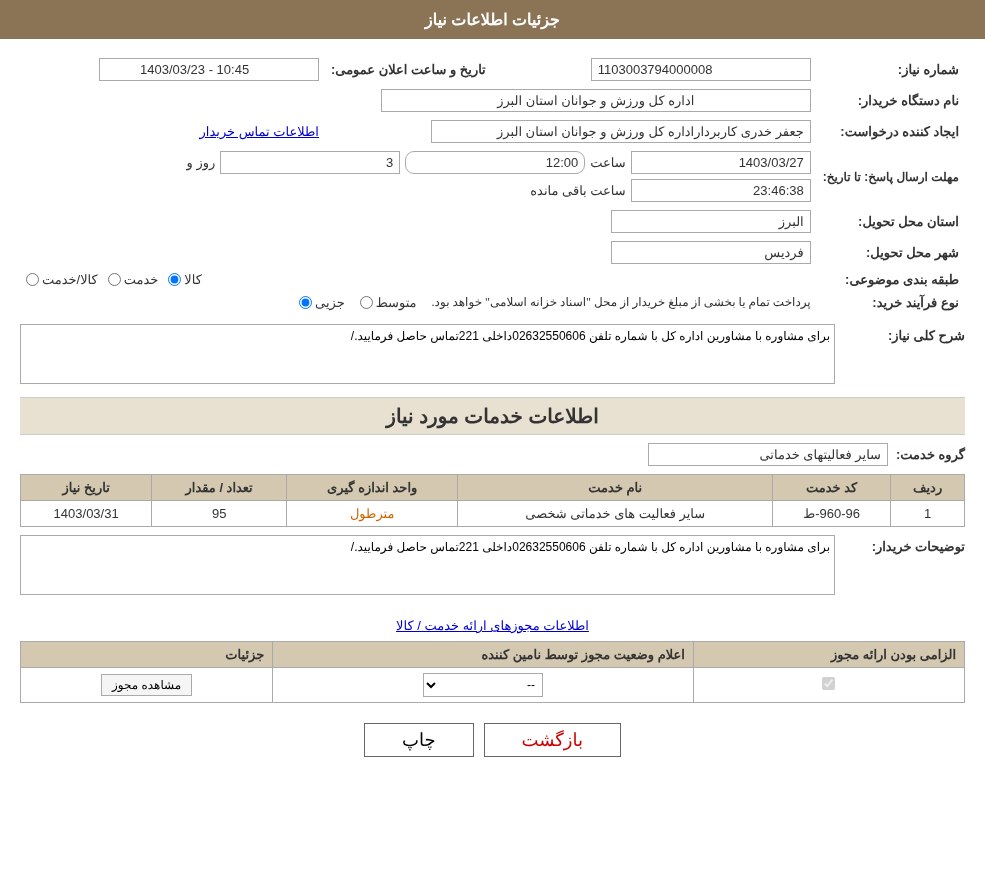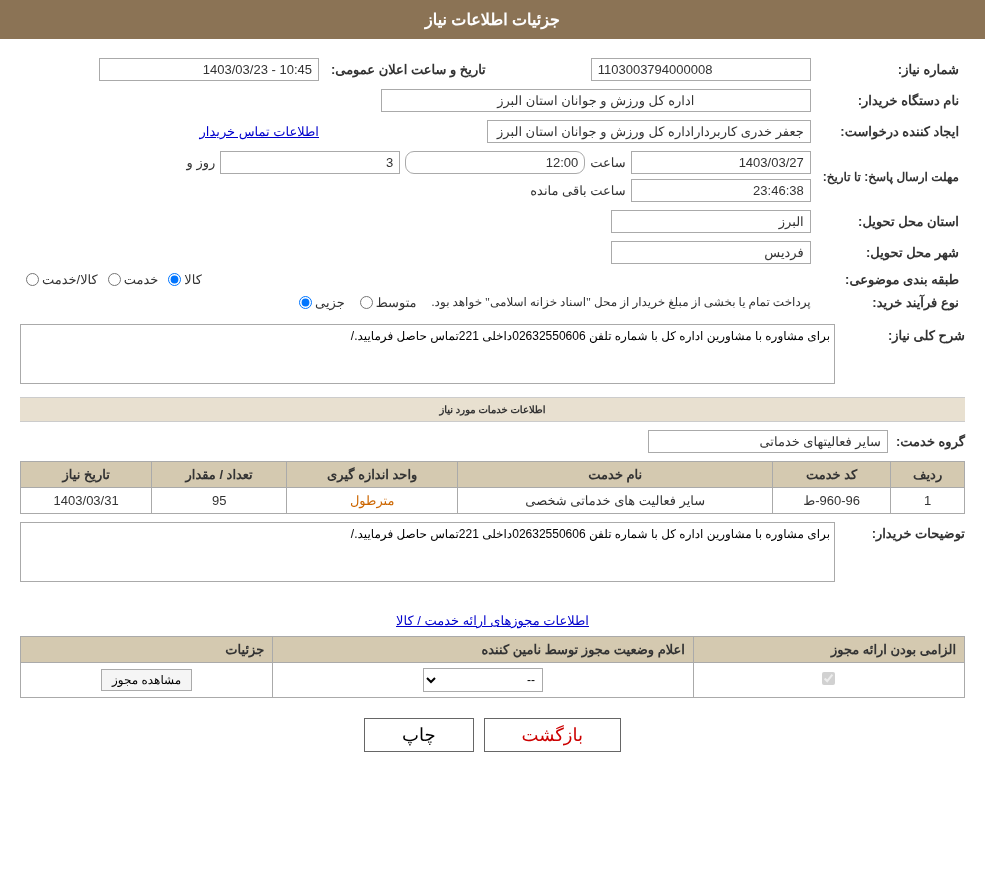--- a/index.html
+++ b/index.html
@@ -76,21 +76,21 @@
     .radio-item {
       display: flex;
       align-items: center;
       gap: 3px;
     }
     .section-title {
       background: #e8e0d0;
       text-align: center;
       padding: 6px;
       font-weight: bold;
-      font-size: 10px;
+      font-size: 20px;
       margin: 10px 0 8px 0;
       border-top: 1px solid #ccc;
       border-bottom: 1px solid #ccc;
     }
     .services-table {
       width: 100%;
       border-collapse: collapse;
       margin: 8px 0;
     }
     .services-table th {
@@ -116,21 +116,21 @@
       text-align: right;
       resize: none;
       background: #fff;
       font-family: Tahoma, Arial, sans-serif;
       font-size: 12px;
     }
     .licenses-title {
       text-align: center;
       color: #0000cc;
       font-size: 13px;
-      margin: 28px 0 8px 0;
+      margin: 20px 0 8px 0;
       text-decoration: underline;
     }
     .licenses-table {
       width: 100%;
       border-collapse: collapse;
       margin: 8px 0;
     }
     .licenses-table th {
       background: #d4c9b0;
       border: 1px solid #aaa;
@@ -216,33 +216,33 @@
     <table class="info-table">
       <tbody>
           <tr>
         <td class="label-cell">شماره نیاز:</td>
         <td class="value-cell">
           <div class="input-box input-box-medium" style="direction:ltr; text-align:left;">1103003794000008</div>
         </td>
         <td width="20"></td>
         <td class="label-cell">تاریخ و ساعت اعلان عمومی:</td>
         <td class="value-cell">
-          <div class="input-box input-box-medium" style="direction:ltr; text-align:right;padding-left:40px;">1403/03/23 - 10:45</div>
+          <div class="input-box input-box-medium" style="direction:ltr; text-align:left;padding-left:40px;">1403/03/23 - 10:45</div>
         </td>
       </tr>
       <tr>
         <td class="label-cell">نام دستگاه خریدار:</td>
         <td class="value-cell" colspan="4">
           <div class="input-box" style="width:430px;text-align:center;">اداره کل ورزش و جوانان استان البرز</div>
         </td>
       </tr>
       <tr>
         <td class="label-cell">ایجاد کننده درخواست:</td>
         <td class="value-cell" colspan="3">
-          <div class="input-box" style="width:324px;">جعفر خدری کاربرداراداره کل ورزش و جوانان استان البرز</div>
+          <div class="input-box" style="width:380px;">جعفر خدری کاربرداراداره کل ورزش و جوانان استان البرز</div>
         </td>
         <td>
           <span class="blue-link">اطلاعات تماس خریدار</span>
         </td>
       </tr>
       <tr>
         <td class="label-cell" style="font-size:12px;">مهلت ارسال پاسخ: تا تاریخ:</td>
         <td class="value-cell" colspan="4">
           <div class="date-time-row">
             <div class="input-box input-box-small">1403/03/27</div>

